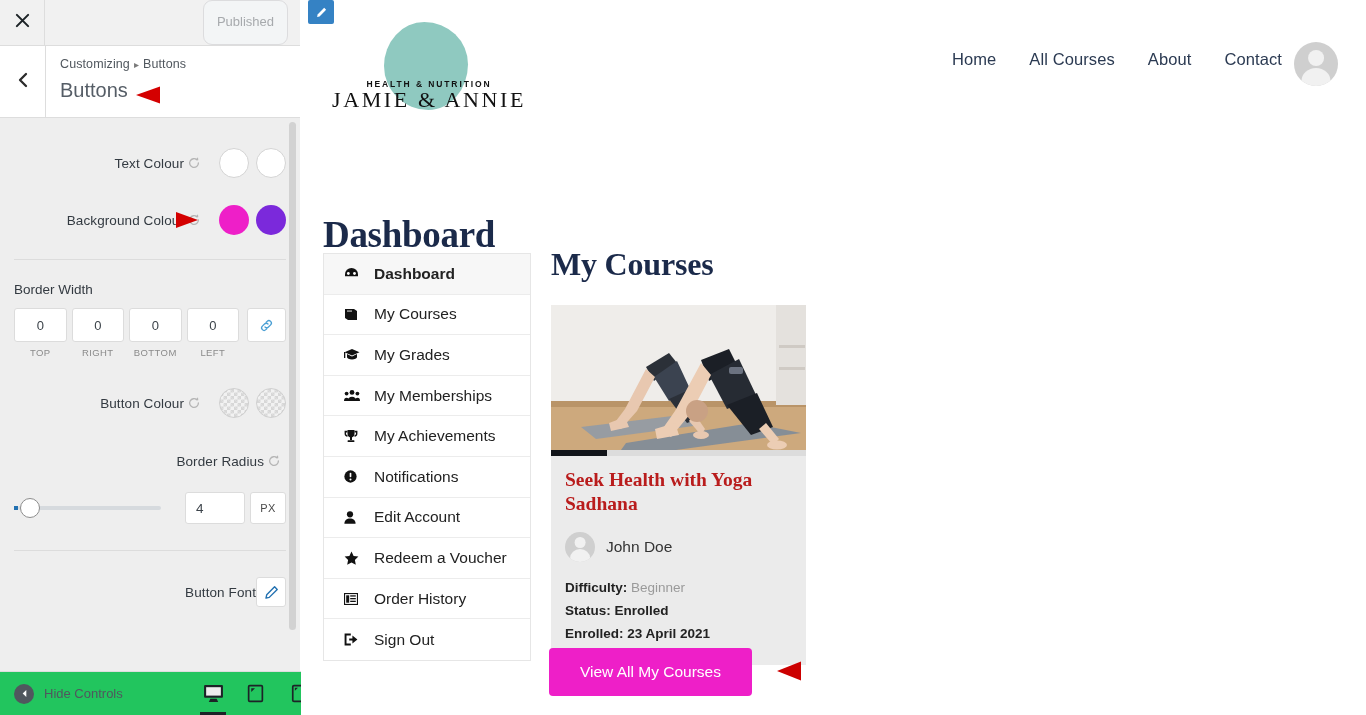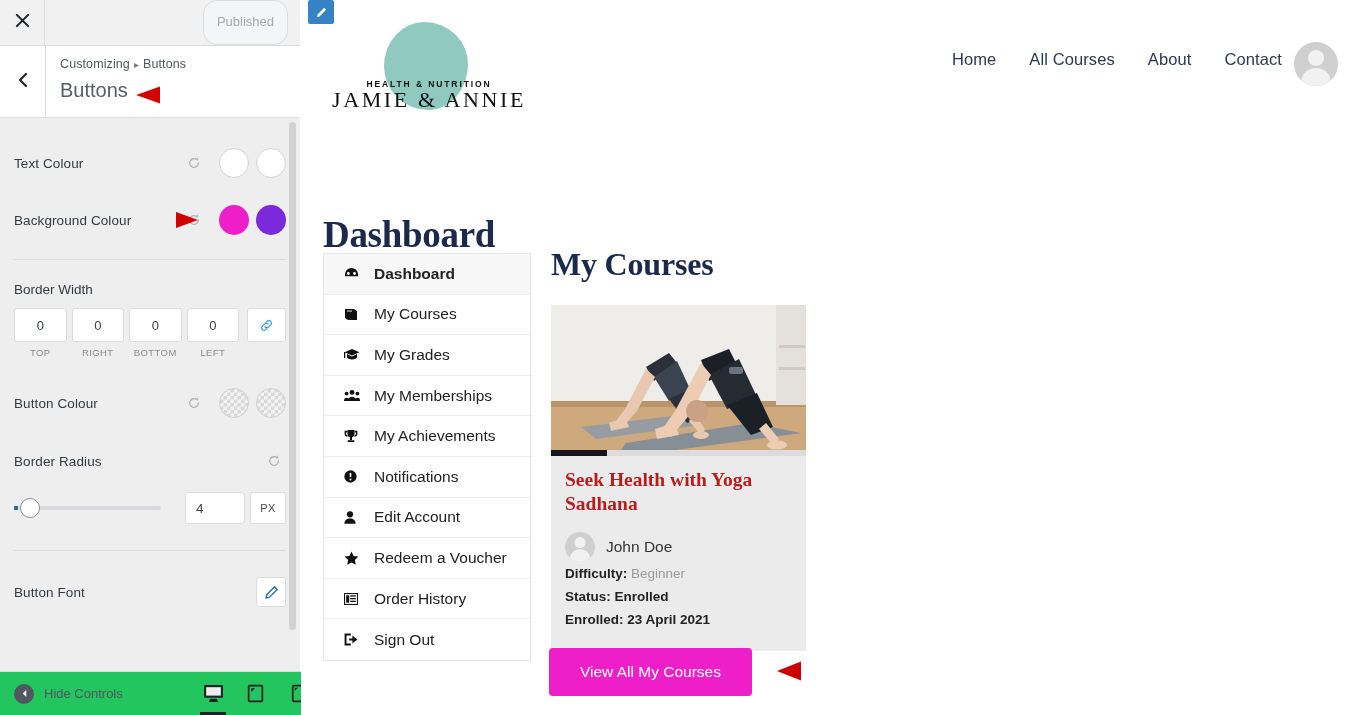--- a/index.html
+++ b/index.html
@@ -33,21 +33,21 @@
   }
   #cz-close svg { width: 15px; height: 15px; }
   #cz-topbar-spacer { flex: 1; }
   #cz-publish {
     margin-right: 12px;
     background: #f3f5f6;
     border: 1px solid #dcdcde;
     color: #a7aaad;
     font-size: 13px;
     padding: 13px 13px;
-    border-radius: 14px;
+    border-radius: 9px;
     line-height: 1.3;
     cursor: default;
   }
 
   #cz-header {
     position: absolute; left: 0; top: 46px; width: 300px; height: 72px;
     background: #ffffff;
     border-bottom: 1px solid #dddddd;
     display: flex; align-items: stretch;
   }
@@ -79,21 +79,21 @@
     width: 7px; height: 508px;
     background: #d2d2d2; border-radius: 4px;
   }
 
   .ctl-row {
     display: flex; align-items: center;
     min-height: 30px;
   }
   .ctl-label {
     font-size: 13.5px; color: #333a41; font-weight: 400;
-    flex: 1; letter-spacing: .1px;
+    flex: 1; letter-spacing: .1px; text-align: right;
   }
   .reset-ic {
     width: 20px; height: 20px; margin-right: 8px;
     display: flex; align-items: center; justify-content: center;
     cursor: pointer;
   }
   .swatch {
     width: 30px; height: 30px; border-radius: 50%;
     margin-left: 7px; cursor: pointer; flex: none;
   }
@@ -309,21 +309,21 @@
   #course-progress {
     width: 255px; height: 6px; background: #dcdcdc;
   }
   #course-progress > div { width: 22%; height: 6px; background: #12151a; }
   #course-body { padding: 12px 14px 20px 14px; }
   #course-name {
     font-family: "Liberation Serif", serif;
     font-size: 19.5px; font-weight: bold; color: #b91c1c;
     line-height: 1.22; margin-bottom: 16px;
   }
-  #course-author { display: flex; align-items: center; }
+  #course-author { display: flex; align-items: center; margin-bottom: 14px; }
   #author-av {
     width: 30px; height: 30px; border-radius: 50%;
     background: #cfcfcf; margin-right: 11px; position: relative; overflow: hidden;
   }
   #author-name { font-size: 15.5px; color: #333333; }
   .meta-line { font-size: 13.5px; color: #222222; line-height: 1.72; }
   .meta-line b { font-weight: bold; }
   .meta-line .muted { color: #9a9a9a; }
 
   #view-all-btn {

